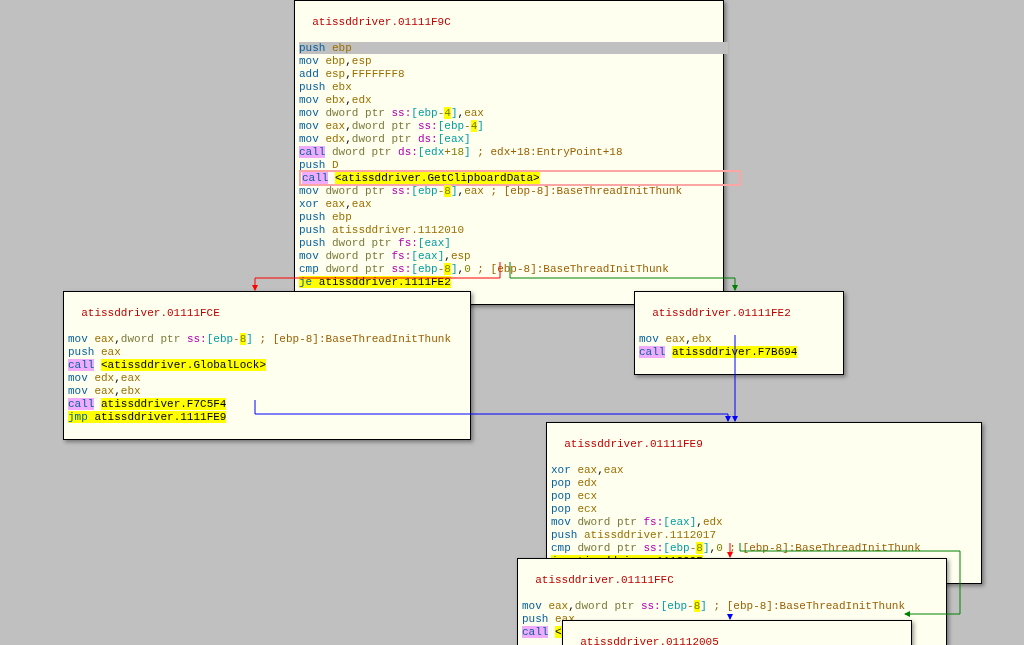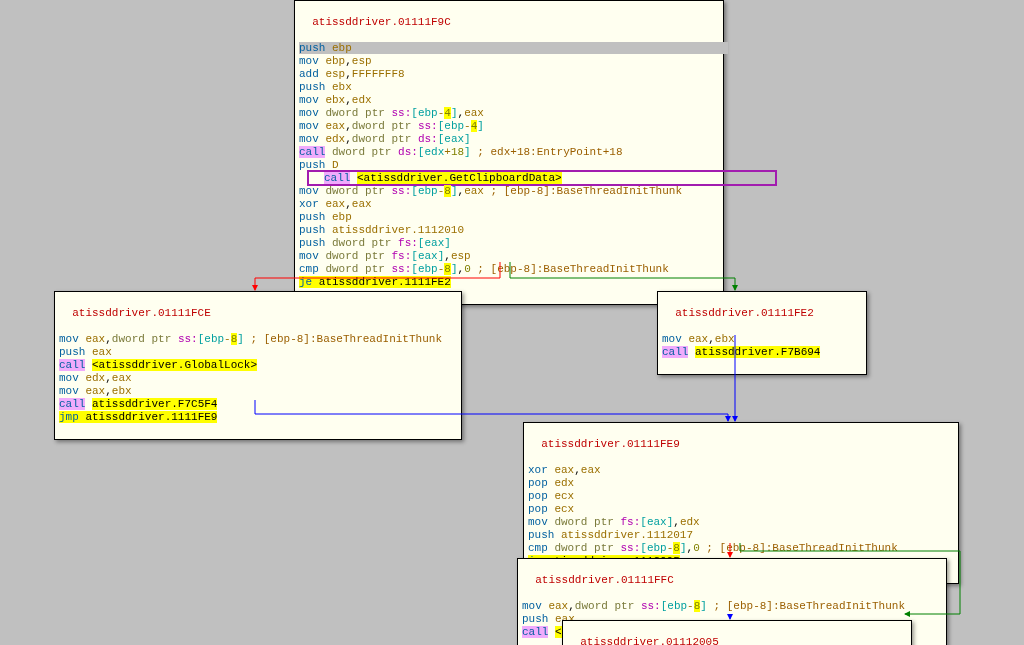--- a/index.html
+++ b/index.html
@@ -9,42 +9,42 @@
   .reg{color:#9b6f00}      
   .ptr{color:#7a7a3a}      
   .seg{color:#b000b0}      
   .num{color:#808000}      
   .br1{color:#00a0a0}      
   .br2,.reg2{color:#009f9f}
   .cmt{color:#9b5f00}
   .hlY{background:#ffff00}
   .hlC{background:#f0abfc}
   .hlG{background:#c0c0c0}
-  .redbox{border:2px solid #a21caf;padding:0 15px;margin:-1px 8px}
+  .redbox{border:2px solid #fca5a5;padding:0 1px;margin:-1px 0}
   svg.overlay{position:absolute;top:0;left:0;width:1024px;height:645px;pointer-events:none}
 </style>
 </head>
 <body>
 
 <div class="node" id="nA" style="left:294px;top:0px;width:420px">
   <span class="title">atissddriver.01111F9C</span>
   <div><div><span class="hlG"><span class="mn">push</span> <span class="reg">ebp</span>                                                         </span></div><div><span class="mn">mov</span> <span class="reg">ebp</span>,<span class="reg">esp</span></div><div><span class="mn">add</span> <span class="reg">esp</span>,<span class="reg">FFFFFFF8</span></div><div><span class="mn">push</span> <span class="reg">ebx</span></div><div><span class="mn">mov</span> <span class="reg">ebx</span>,<span class="reg">edx</span></div><div><span class="mn">mov</span> <span class="ptr">dword ptr</span> <span class="seg">ss:</span><span class="br1">[</span><span class="reg2">ebp</span><span class="reg">-</span><span class="hlY num">4</span><span class="br1">]</span>,<span class="reg">eax</span></div><div><span class="mn">mov</span> <span class="reg">eax</span>,<span class="ptr">dword ptr</span> <span class="seg">ss:</span><span class="br1">[</span><span class="reg2">ebp</span><span class="reg">-</span><span class="hlY num">4</span><span class="br1">]</span></div><div><span class="mn">mov</span> <span class="reg">edx</span>,<span class="ptr">dword ptr</span> <span class="seg">ds:</span><span class="br1">[</span><span class="reg2">eax</span><span class="br1">]</span></div><div><span class="hlC mn">call</span> <span class="ptr">dword ptr</span> <span class="seg">ds:</span><span class="br1">[</span><span class="reg2">edx</span><span class="reg">+</span><span class="num">18</span><span class="br1">]</span> <span class="cmt">; edx+18:EntryPoint+18</span></div><div><span class="mn">push</span> <span class="reg">D</span></div><div><span class="redbox"><span class="hlC mn">call</span> <span class="hlY">&lt;atissddriver.GetClipboardData&gt;</span>                              </span></div><div><span class="mn">mov</span> <span class="ptr">dword ptr</span> <span class="seg">ss:</span><span class="br1">[</span><span class="reg2">ebp</span><span class="reg">-</span><span class="hlY num">8</span><span class="br1">]</span>,<span class="reg">eax</span> <span class="cmt">; [ebp-8]:BaseThreadInitThunk</span></div><div><span class="mn">xor</span> <span class="reg">eax</span>,<span class="reg">eax</span></div><div><span class="mn">push</span> <span class="reg">ebp</span></div><div><span class="mn">push</span> <span class="reg">atissddriver.1112010</span></div><div><span class="mn">push</span> <span class="ptr">dword ptr</span> <span class="seg">fs:</span><span class="br1">[</span><span class="reg2">eax</span><span class="br1">]</span></div><div><span class="mn">mov</span> <span class="ptr">dword ptr</span> <span class="seg">fs:</span><span class="br1">[</span><span class="reg2">eax</span><span class="br1">]</span>,<span class="reg">esp</span></div><div><span class="mn">cmp</span> <span class="ptr">dword ptr</span> <span class="seg">ss:</span><span class="br1">[</span><span class="reg2">ebp</span><span class="reg">-</span><span class="hlY num">8</span><span class="br1">]</span>,<span class="num">0</span> <span class="cmt">; [ebp-8]:BaseThreadInitThunk</span></div><div><span class="hlY"><span class="mn">je</span> atissddriver.1111FE2</span></div></div>
 </div>
 
-<div class="node" id="nB" style="left:54px;top:291px;width:398px">
+<div class="node" id="nB" style="left:63px;top:291px;width:398px">
   <span class="title">atissddriver.01111FCE</span>
   <div><div><span class="mn">mov</span> <span class="reg">eax</span>,<span class="ptr">dword ptr</span> <span class="seg">ss:</span><span class="br1">[</span><span class="reg2">ebp</span><span class="reg">-</span><span class="hlY num">8</span><span class="br1">]</span> <span class="cmt">; [ebp-8]:BaseThreadInitThunk</span></div><div><span class="mn">push</span> <span class="reg">eax</span></div><div><span class="hlC mn">call</span> <span class="hlY">&lt;atissddriver.GlobalLock&gt;</span></div><div><span class="mn">mov</span> <span class="reg">edx</span>,<span class="reg">eax</span></div><div><span class="mn">mov</span> <span class="reg">eax</span>,<span class="reg">ebx</span></div><div><span class="hlC mn">call</span> <span class="hlY">atissddriver.F7C5F4</span></div><div><span class="hlY"><span class="mn">jmp</span> atissddriver.1111FE9</span></div></div>
 </div>
 
-<div class="node" id="nC" style="left:657px;top:291px;width:200px">
+<div class="node" id="nC" style="left:634px;top:291px;width:200px">
   <span class="title">atissddriver.01111FE2</span>
   <div><div><span class="mn">mov</span> <span class="reg">eax</span>,<span class="reg">ebx</span></div><div><span class="hlC mn">call</span> <span class="hlY">atissddriver.F7B694</span></div></div>
 </div>
 
-<div class="node" id="nD" style="left:523px;top:422px;width:426px">
+<div class="node" id="nD" style="left:546px;top:422px;width:426px">
   <span class="title">atissddriver.01111FE9</span>
   <div><div><span class="mn">xor</span> <span class="reg">eax</span>,<span class="reg">eax</span></div><div><span class="mn">pop</span> <span class="reg">edx</span></div><div><span class="mn">pop</span> <span class="reg">ecx</span></div><div><span class="mn">pop</span> <span class="reg">ecx</span></div><div><span class="mn">mov</span> <span class="ptr">dword ptr</span> <span class="seg">fs:</span><span class="br1">[</span><span class="reg2">eax</span><span class="br1">]</span>,<span class="reg">edx</span></div><div><span class="mn">push</span> <span class="reg">atissddriver.1112017</span></div><div><span class="mn">cmp</span> <span class="ptr">dword ptr</span> <span class="seg">ss:</span><span class="br1">[</span><span class="reg2">ebp</span><span class="reg">-</span><span class="hlY num">8</span><span class="br1">]</span>,<span class="num">0</span> <span class="cmt">; [ebp-8]:BaseThreadInitThunk</span></div><div><span class="hlY"><span class="mn">je</span> atissddriver.1112005</span></div></div>
 </div>
 
 <div class="node" id="nE" style="left:517px;top:558px;width:420px">
   <span class="title">atissddriver.01111FFC</span>
   <div><div><span class="mn">mov</span> <span class="reg">eax</span>,<span class="ptr">dword ptr</span> <span class="seg">ss:</span><span class="br1">[</span><span class="reg2">ebp</span><span class="reg">-</span><span class="hlY num">8</span><span class="br1">]</span> <span class="cmt">; [ebp-8]:BaseThreadInitThunk</span></div><div><span class="mn">push</span> <span class="reg">eax</span></div><div><span class="hlC mn">call</span> <span class="hlY">&lt;atissddriver.GlobalUnlock&gt;</span></div></div>
 </div>
 
 <div class="node" id="nF" style="left:562px;top:620px;width:340px">

